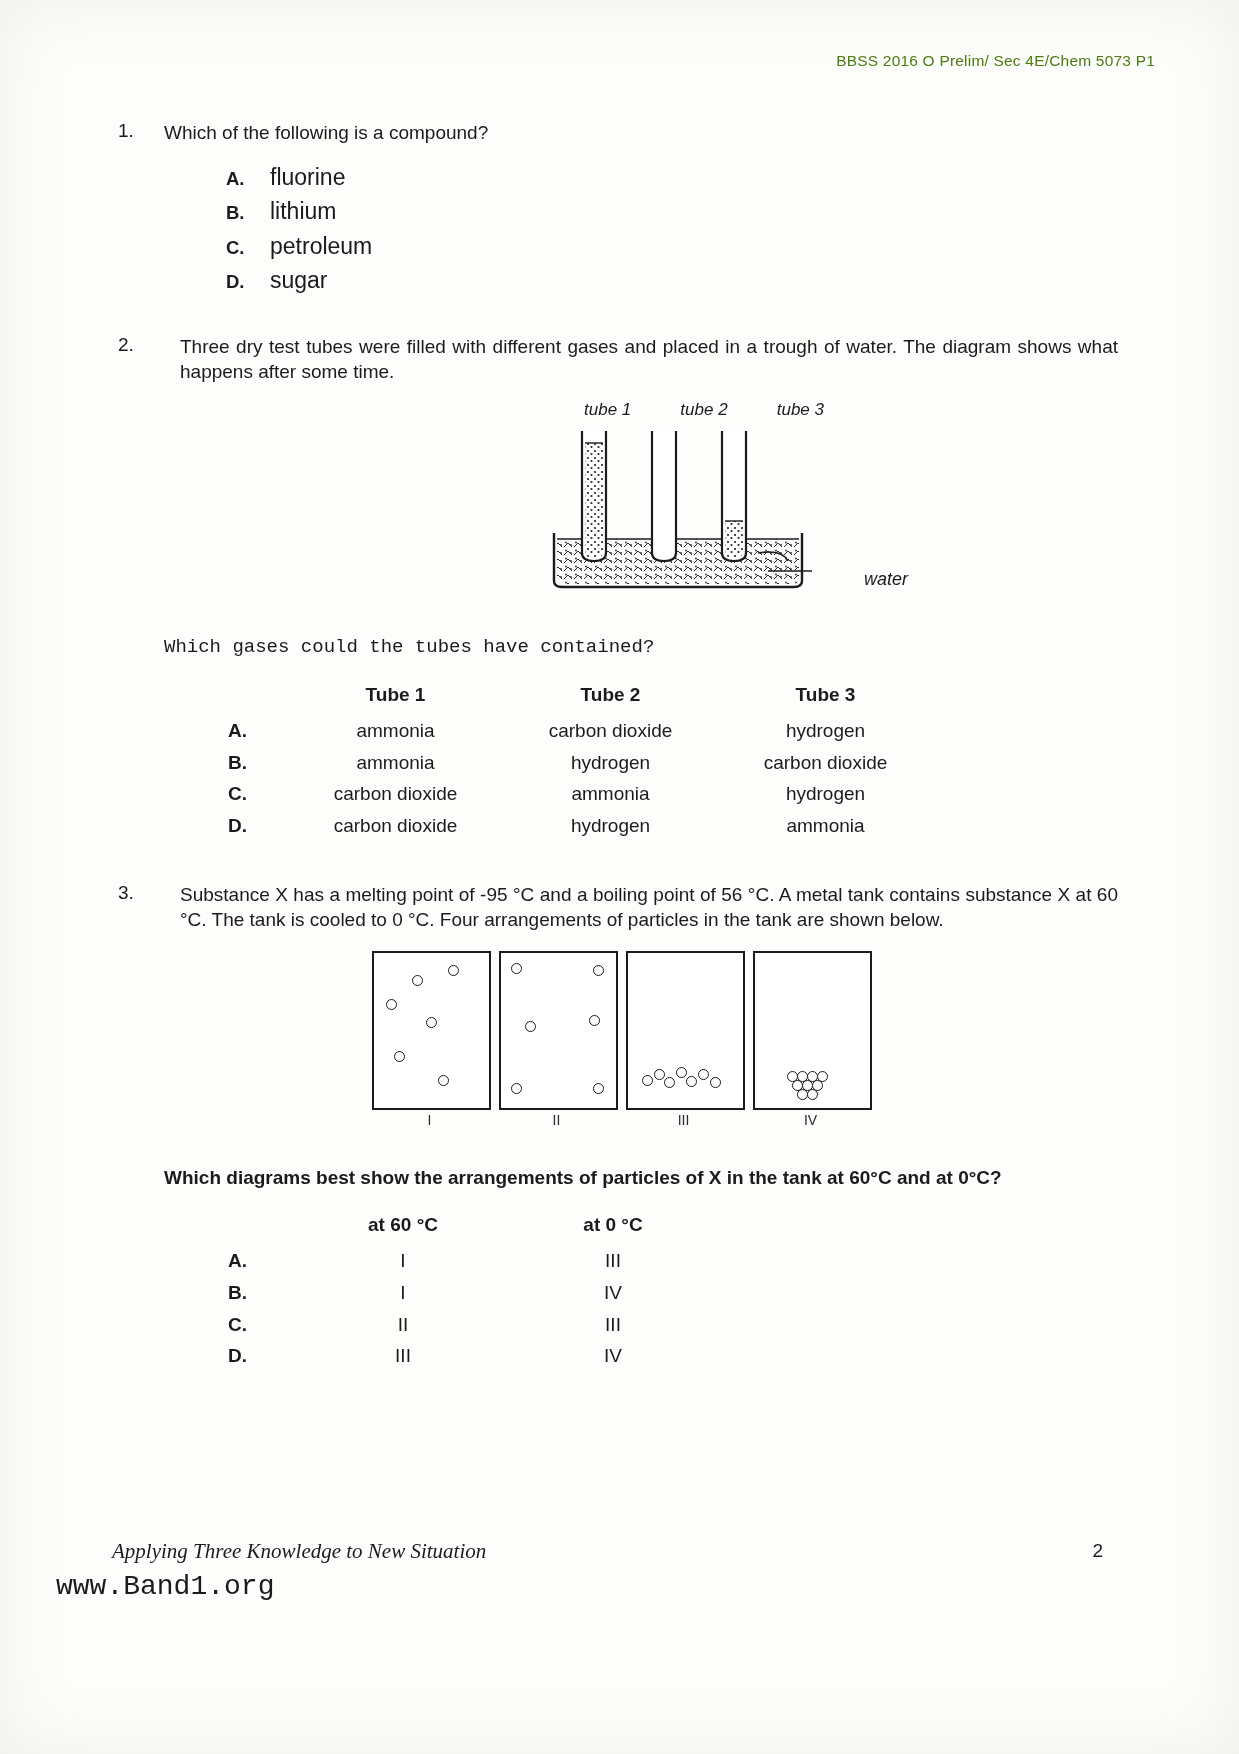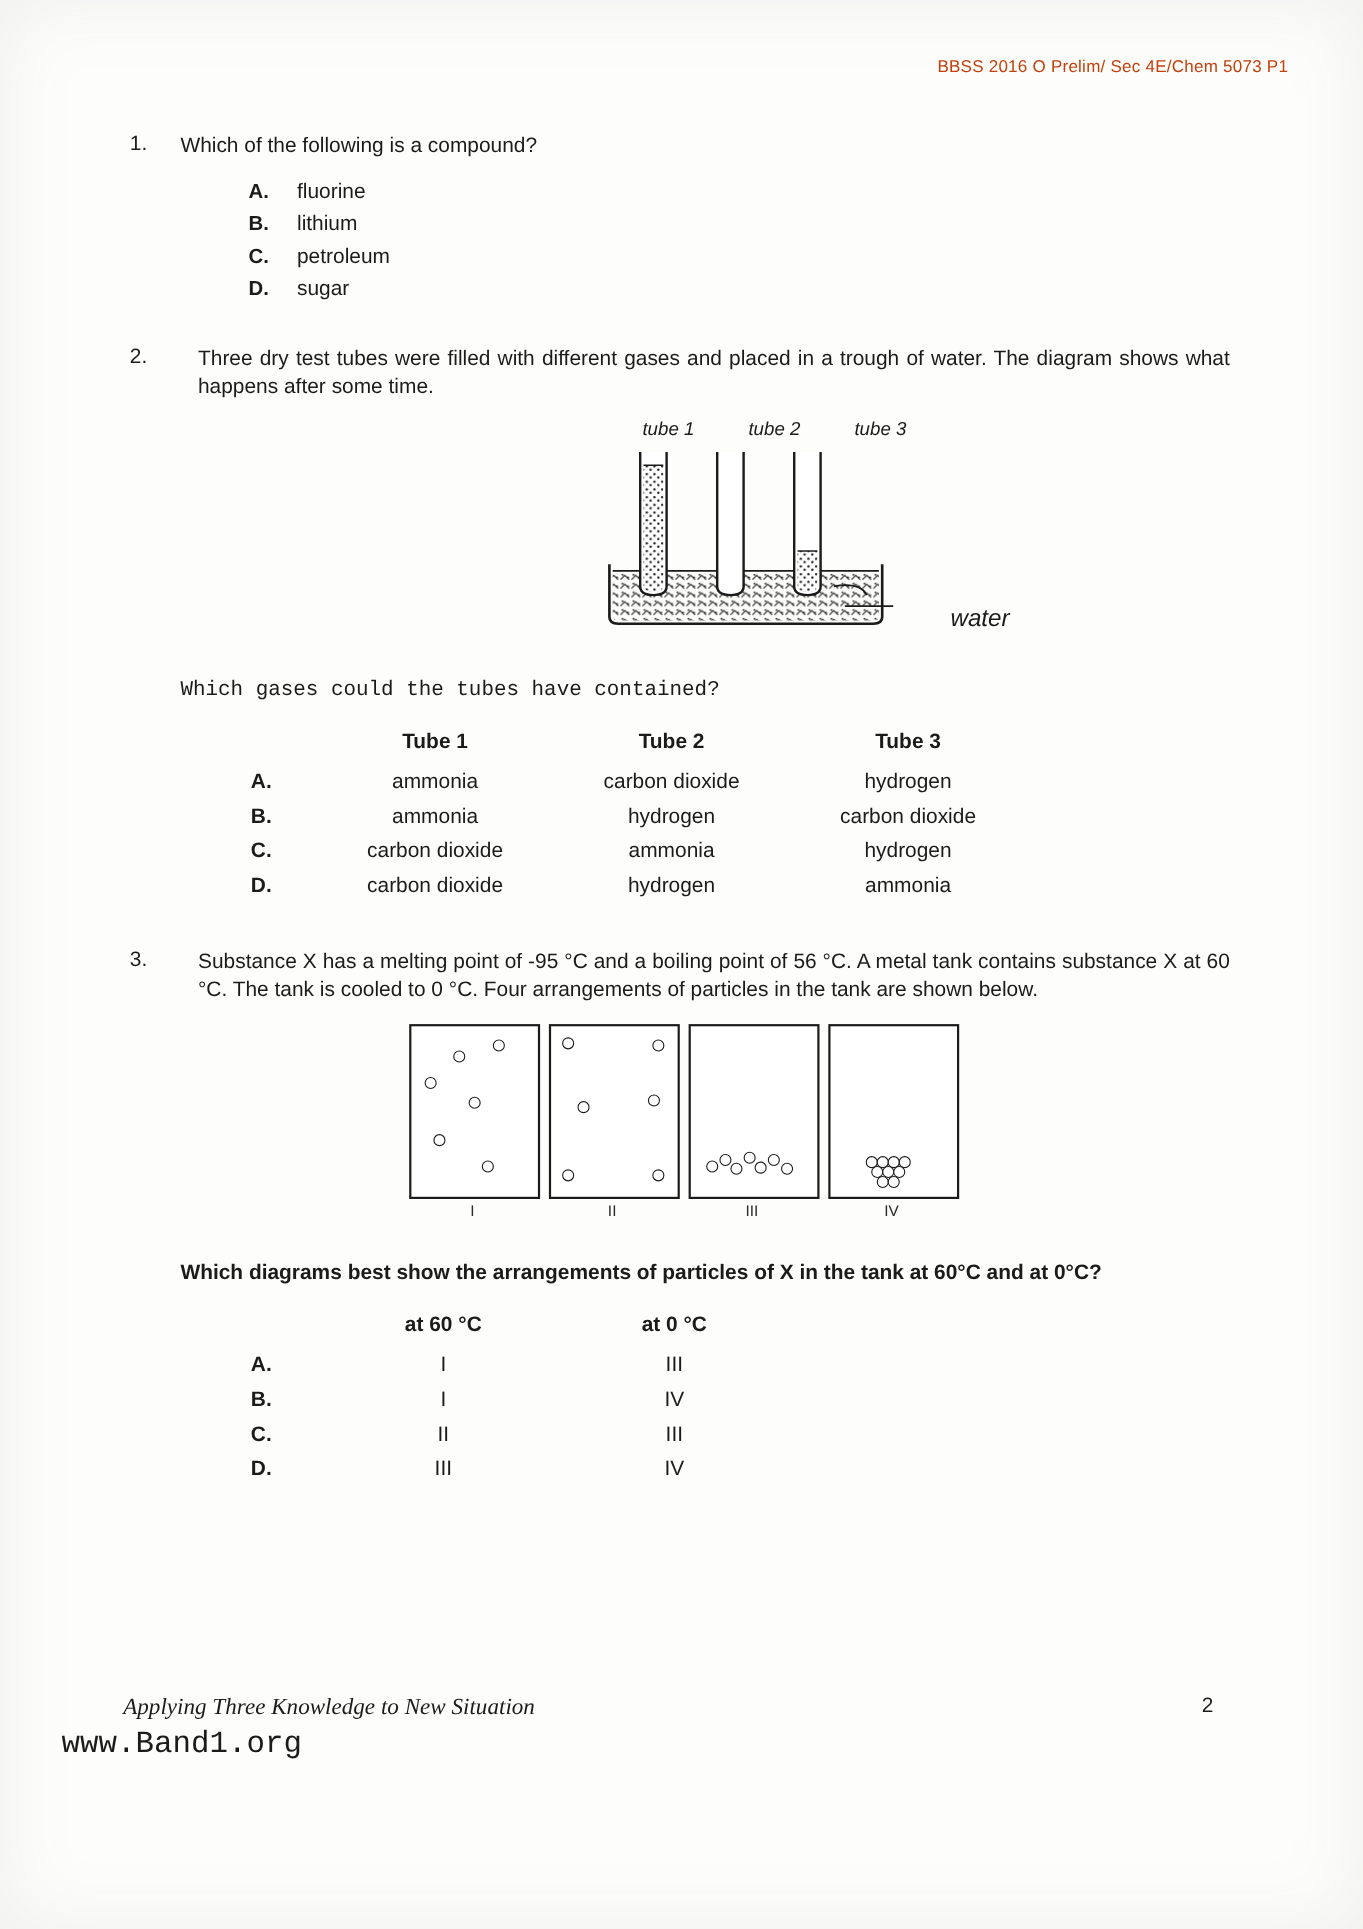--- a/index.html
+++ b/index.html
@@ -25,24 +25,24 @@
     content: "";
     position: absolute;
     inset: 0;
     box-shadow: inset 0 0 70px rgba(120,120,110,0.10);
     pointer-events: none;
   }
 
   .header {
     position: absolute;
     top: 52px;
-    right: 68px;
+    right: 84px;
     font-size: 15.5px;
     letter-spacing: 0.2px;
-    color: #c2410c;
+    color: #4d7c0f;
   }
 
   .content {
     position: absolute;
     left: 118px;
     top: 120px;
     width: 1000px;
   }
 
   .question {
@@ -78,21 +78,21 @@
     display: flex;
     align-items: baseline;
     line-height: 1.50;
   }
   .opt-letter {
     width: 44px;
     font-weight: bold;
     font-size: 18.5px;
   }
   .opt-text {
-    font-size: 19px;
+    font-size: 23px;
   }
 
   
   .fig-q2 {
     position: relative;
     width: 1000px;
     height: 230px;
     margin-top: 14px;
   }
   .tube-labels {
@@ -104,21 +104,21 @@
     justify-content: space-between;
     font-style: italic;
     font-size: 17px;
   }
   .svg-wrap { position: absolute; left: 380px; top: 22px; }
   .water-label {
     position: absolute;
     left: 700px;
     top: 168px;
     font-style: italic;
-    font-size: 22px;
+    font-size: 18px;
   }
 
   .q2-follow {
     margin: 6px 0 0 0;
     font-size: 19px;
     font-family: Liberation Mono, monospace;
   }
 
   
   .ans-table {

